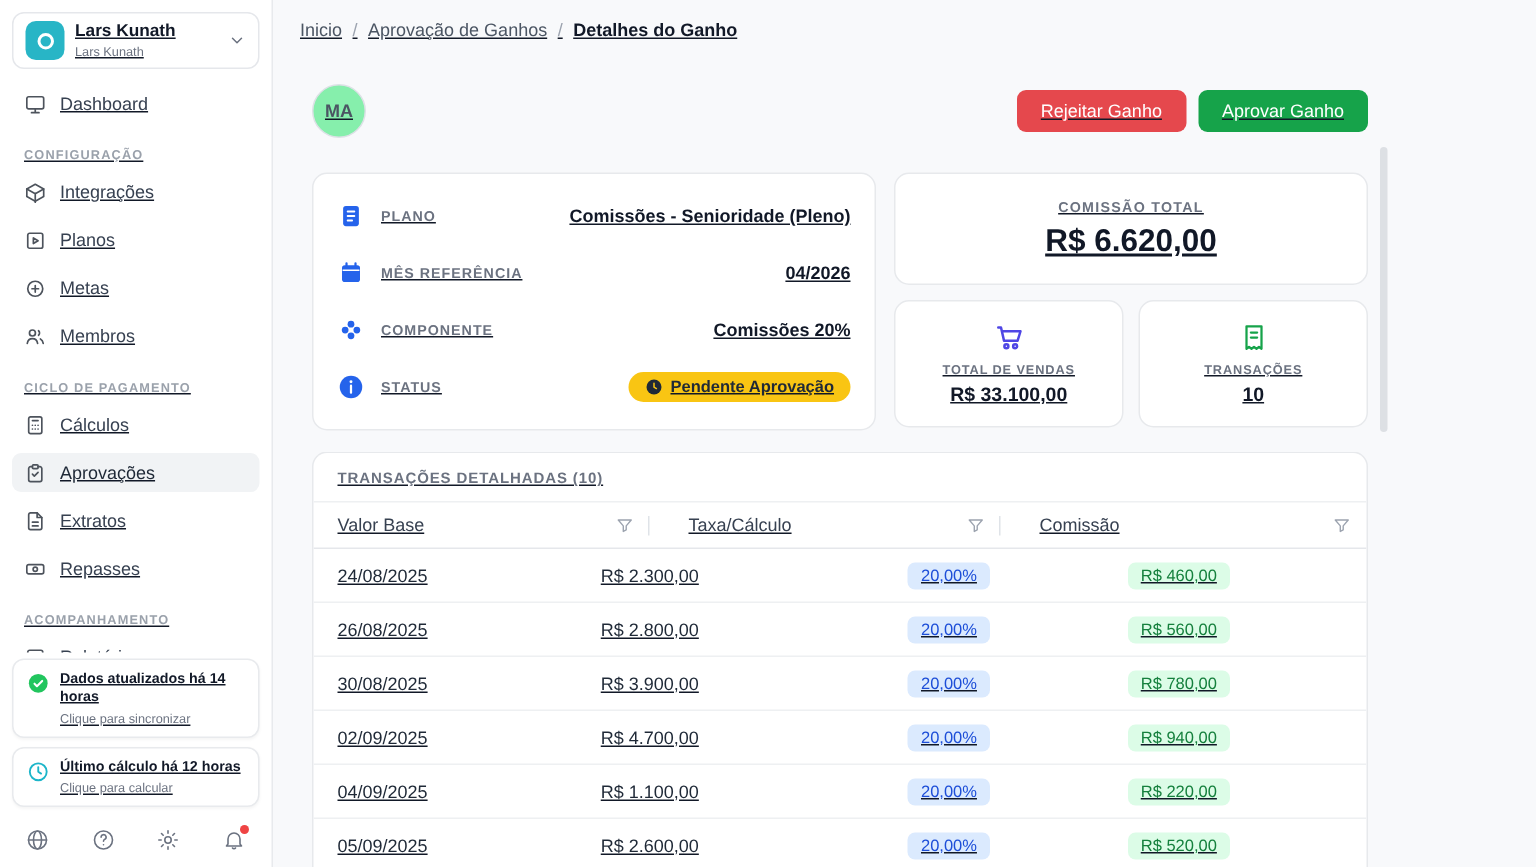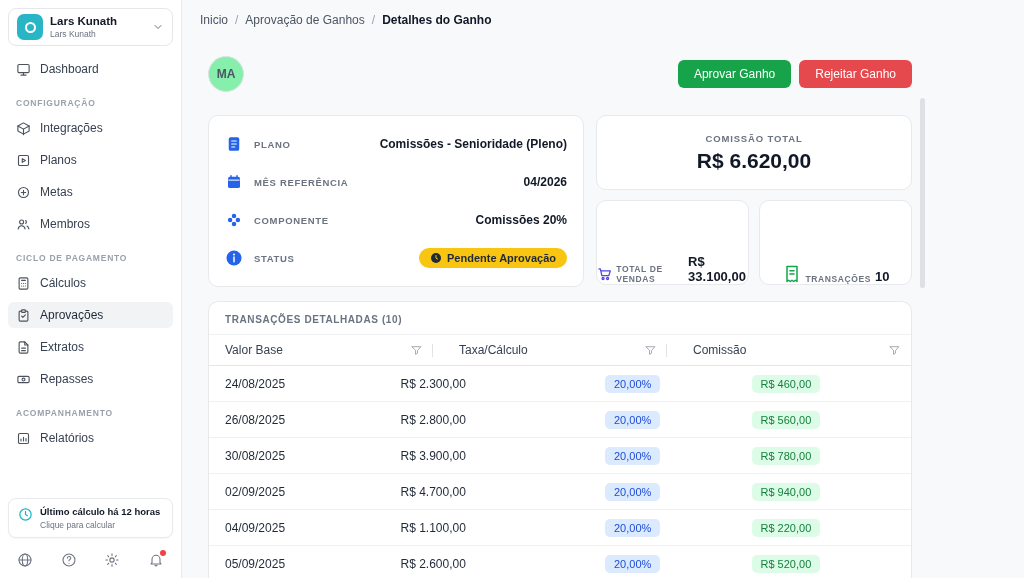--- a/index.html
+++ b/index.html
@@ -1,19 +1,19 @@
 <!DOCTYPE html>
 <html><head>
 <meta charset="utf-8">
 <title>Detalhes do Ganho</title>
 <style>
   * { margin:0; padding:0; box-sizing:border-box; }
   html,body { width:1024px; height:578px; overflow:hidden; }
   body { font-family:"Liberation Sans", sans-serif; background:#f8f9fb; color:#111827; }
-  .app { display:flex; width:928px; height:578px; }
+  .app { display:flex; width:928px; height:578px;text-decoration:underline; }
 
   
   .sidebar { width:182px; min-width:182px; background:#ffffff; border-right:1px solid #e8eaed; display:flex; flex-direction:column; }
   .user-card { margin:8px; border:1px solid #e5e7eb; border-radius:8px; padding:5px 8px; display:flex; align-items:center; gap:7px; cursor:pointer; background:#fff; }
   .user-avatar { width:26px; height:26px; border-radius:7px; background:#28b5c6; display:flex; align-items:center; justify-content:center; flex:none; }
   .user-avatar-ring { width:11px; height:11px; border:2px solid #fff; border-radius:50%; }
   .user-names { line-height:1.2; min-width:0; }
   .user-name { font-size:11.5px; font-weight:700; color:#111827; white-space:nowrap; }
   .user-sub { font-size:8.5px; color:#6b7280; white-space:nowrap; }
   .user-chevron { margin-left:auto; width:12px; height:12px; color:#6b7280; flex:none; }
@@ -64,21 +64,21 @@
   .dr-value { margin-left:auto; font-size:12px; font-weight:600; color:#111827; text-align:right; }
   .status-badge { margin-left:auto; display:flex; align-items:center; gap:5px; background:#f9c513; border-radius:999px; padding:4px 11px; font-size:11px; font-weight:600; color:#1f2937; }
   .status-badge .sb-icon { width:12px; height:12px; display:flex; }
   .status-badge .sb-icon svg { width:100%; height:100%; display:block; }
 
   .summary-col { width:316px; flex:none; display:flex; flex-direction:column; gap:10px; }
   .total-card { height:75px; display:flex; flex-direction:column; align-items:center; justify-content:center; gap:5px; }
   .tc-label { font-size:9.5px; font-weight:700; color:#6b7280; letter-spacing:.09em; }
   .tc-value { font-size:21px; font-weight:700; color:#111827; }
   .mini-row { display:flex; gap:10px; flex:1; }
-  .mini-card { flex:1; height:85px; display:flex; flex-direction:row; align-items:flex-end; justify-content:center; gap:4px; }
+  .mini-card { flex:1; height:85px; display:flex; flex-direction:column; align-items:center; justify-content:center; gap:4px; }
   .mc-icon { width:20px; height:20px; }
   .mc-icon svg { width:100%; height:100%; display:block; }
   .mc-label { font-size:8.5px; font-weight:700; color:#6b7280; letter-spacing:.07em; margin-top:2px; }
   .mc-value { font-size:13px; font-weight:700; color:#111827; }
 
   .table-card { margin-top:14px; background:#fff; border:1px solid #e7e9ec; border-bottom:none; border-radius:10px 10px 0 0; overflow:hidden; }
   .table-title { padding:12px 16px 9px; font-size:10px; font-weight:700; color:#6b7280; letter-spacing:.06em; }
   .thead { display:flex; border-top:1px solid #eef0f2; border-bottom:1px solid #e5e7eb; }
   .th { flex:1; display:flex; align-items:center; height:30px; padding:0 10px 0 16px; font-size:12px; color:#374151; }
   .th-funnel { margin-left:auto; width:13px; height:13px; color:#9ca3af; cursor:pointer; }
@@ -215,20 +215,32 @@
               <path d="M8 16v-3M12 16v-6M16 16v-4"></path>
             </svg>
           </span>
         <span>Relatórios</span>
       </div>
 
     </nav>
 
     <div class="sidebar-bottom">
       <div class="notif-card">
+        <span class="notif-icon">
+            <svg viewBox="0 0 24 24">
+              <circle cx="12" cy="12" r="10" fill="#22c55e"></circle>
+              <path d="M8 12.5l2.6 2.6L16.2 9.5" fill="none" stroke="#fff" stroke-width="2.2" stroke-linecap="round" stroke-linejoin="round"></path>
+            </svg>
+          </span>
+        <span>
+          <div class="notif-title">Dados atualizados há 14 horas</div>
+          <div class="notif-sub">Clique para sincronizar</div>
+        </span>
+      </div>
+      <div class="notif-card">
         <span class="notif-icon" style="color:#1cb5c9;">
             <svg viewBox="0 0 24 24" fill="none" stroke="currentColor" stroke-width="2" stroke-linecap="round" stroke-linejoin="round">
               <circle cx="12" cy="12" r="9"></circle>
               <path d="M12 7v5l3 2"></path>
             </svg>
           </span>
         <span>
           <div class="notif-title">Último cálculo há 12 horas</div>
           <div class="notif-sub">Clique para calcular</div>
         </span>
@@ -274,22 +286,22 @@
       <span class="bc-link">Aprovação de Ganhos</span>
       <span class="bc-sep">/</span>
       <span class="bc-current">Detalhes do Ganho</span>
     </div>
 
     <div class="content">
 
       <div class="page-header">
         <span class="ph-avatar">MA</span>
         <span class="ph-actions">
+          <button class="btn btn-reject">Rejeitar Ganho</button>
           <button class="btn btn-approve">Aprovar Ganho</button>
-          <button class="btn btn-reject">Rejeitar Ganho</button>
         </span>
       </div>
 
       <div class="grid">
 
         <div class="card details-card">
           <div class="detail-row">
             <span class="dr-icon">
                 <svg viewBox="0 0 24 24">
                   <rect x="5" y="3" width="14" height="18" rx="2.5" fill="#2563eb"></rect>

